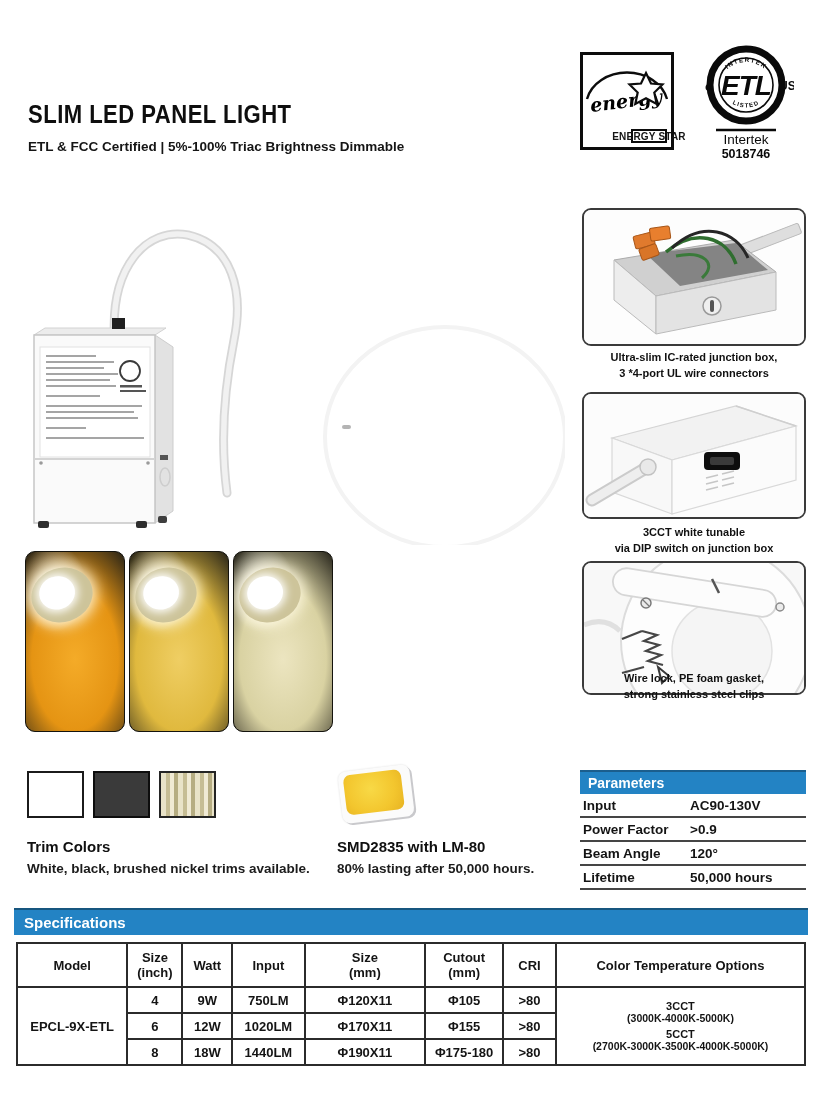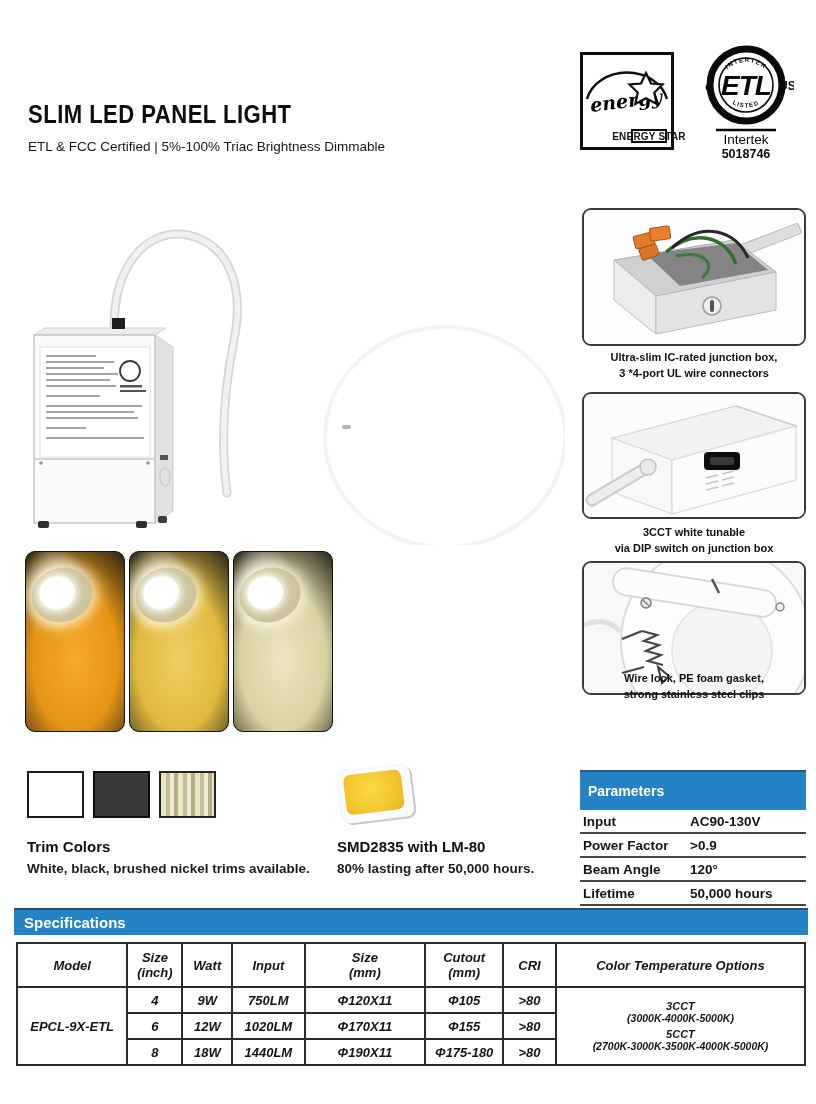--- a/index.html
+++ b/index.html
@@ -2,21 +2,21 @@
 <html><head>
 <meta charset="utf-8">
 <style>
   * { margin:0; padding:0; box-sizing:border-box; }
   html,body { background:#e9e9e9; }
   body { font-family:"Liberation Sans", sans-serif; color:#141414; }
   .page { position:relative; width:816px; height:1104px; background:#ffffff; margin:0 auto; overflow:hidden; }
 
   
   .title { position:absolute; left:28px; top:100px; font-size:24px; font-weight:bold; letter-spacing:.5px; color:#0e0e0e; transform:scale(.92,1.05); transform-origin:left top; white-space:nowrap; }
-  .subtitle { position:absolute; left:28px; font-size:13.5px; font-weight:normal; color:#151515; white-space:nowrap; }
+  .subtitle { position:absolute; left:28px; font-size:13.5px; font-weight:bold; color:#151515; white-space:nowrap; }
   .sub1 { top:139px; } .sub2 { top:162px; }
 
   
   .estar { position:absolute; left:580px; top:52px; width:94px; height:98px; border:3px solid #0c0c0c; background:#fff; }
   .estar svg { position:absolute; left:0; top:0; }
   .estar-label { position:absolute; left:4px; right:4px; bottom:4px; height:14px; border:2.5px solid #0c0c0c; display:flex; align-items:center; justify-content:center; font-size:10px; font-weight:bold; letter-spacing:.2px; white-space:nowrap;margin-left:44px; }
   .etl { position:absolute; left:698px; top:40px; width:96px; height:120px; }
 
   
   .hero { position:absolute; left:20px; top:205px; width:545px; height:340px; }
@@ -49,28 +49,28 @@
   .section-h { position:absolute; font-size:15px; font-weight:bold; color:#101010; }
   .section-p { position:absolute; font-size:13.5px; font-weight:bold; color:#1c1c1c; white-space:nowrap; }
   .trim-h { left:27px; top:838px; } .trim-p { left:27px; top:861px; }
   .led-h  { left:337px; top:838px; } .led-p { left:337px; top:861px; }
   .chip { position:absolute; left:340px; top:768px; width:72px; height:52px; transform:rotate(-7deg); }
   .chip .base { position:absolute; inset:0; background:#fbfbfb; border-radius:8px; box-shadow:2px 2px 0 #c9c9cc, 0 0 2px #ddd; }
   .chip .die { position:absolute; left:5px; top:4px; right:9px; bottom:8px; border-radius:7px; background:radial-gradient(circle at 45% 40%, #f8d946 0%, #f3c62e 60%, #e7b322 100%); }
 
   
   .params { position:absolute; left:580px; top:770px; width:226px; }
-  .params-title { height:40px; background:#2383c4; border-top:2px solid #1b5e8d; color:#ffffff; font-size:14px; font-weight:bold; display:flex; align-items:center; padding-left:8px; }
+  .params-title { height:24px; background:#2383c4; border-top:2px solid #1b5e8d; color:#ffffff; font-size:14px; font-weight:bold; display:flex; align-items:center; padding-left:8px; }
   .params-row { height:24px; display:flex; align-items:center; border-bottom:2px solid #454545; font-size:13.5px; font-weight:bold; }
   .params-row .plabel { width:110px; padding-left:3px; }
 
   
   .spec-bar { position:absolute; left:14px; top:908px; width:794px; height:27px; background:#2383c4; border-top:2px solid #17567f; display:flex; align-items:center; padding-left:10px; color:#fff; font-size:15px; font-weight:bold; }
   .spec-table { position:absolute; left:16px; top:942px; width:790px; border-collapse:collapse; table-layout:fixed; background:#fff; }
-  .spec-table th, .spec-table td { border:2px solid #2b2b2b; text-align:center; vertical-align:middle; font-size:13px; font-weight:bold; color:#141414; padding:0;font-style:italic; }
+  .spec-table th, .spec-table td { border:2px solid #2b2b2b; text-align:center; vertical-align:middle; font-size:13px; font-weight:bold; color:#141414; padding:0; }
   .spec-table thead tr { height:44px; }
   .spec-table tbody tr { height:26px; }
   .hdr2 { line-height:15px; }
   .cct-block { padding:2px 0; }
   .cct-name { font-size:11px; font-weight:bold; line-height:12px; }
   .cct-range { font-size:10.5px; font-weight:bold; line-height:12px; }
 </style>
 </head>
 <body>
 

